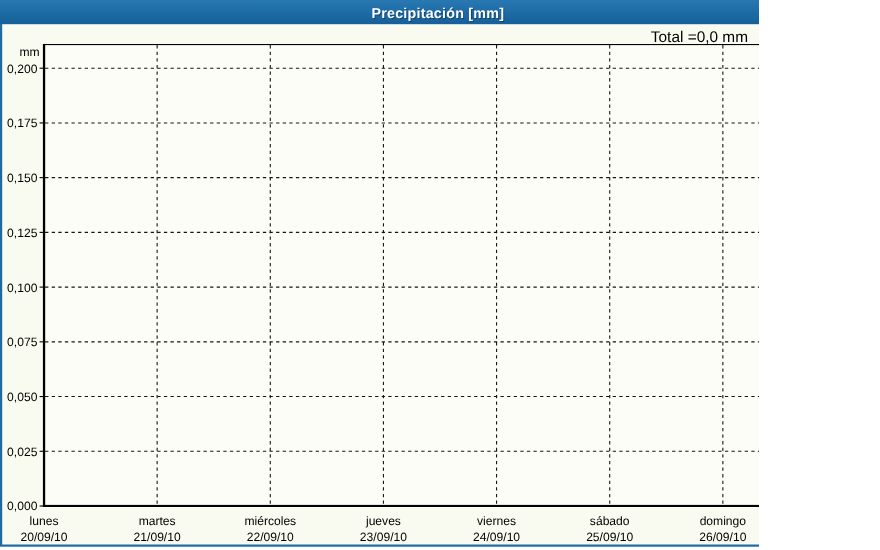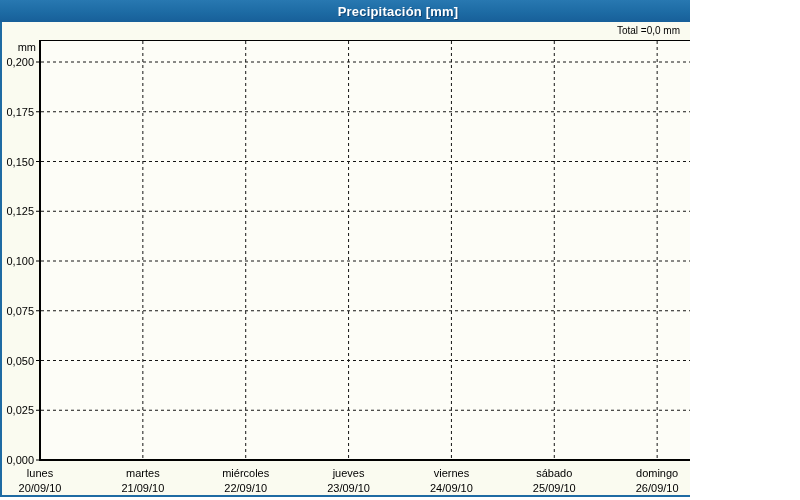--- a/index.html
+++ b/index.html
@@ -33,21 +33,21 @@
     color: #ffffff;
     font-size: 13px;
     font-weight: bold;
     text-shadow: 1px 1px 0 rgba(0,0,30,0.35);
     letter-spacing: 0.2px;
   }
   .total-label {
     position: absolute;
     top: 25px;
     right: 10px;
-    font-size: 10px;
+    font-size: 14px;
     color: #000000;
     white-space: nowrap;
   }
   svg.plot { position: absolute; left: 0; top: 0; }
   svg.plot text {
     font-family: "Liberation Sans", sans-serif;
     font-size: 11px;
     fill: #000000;
   }
 </style>

